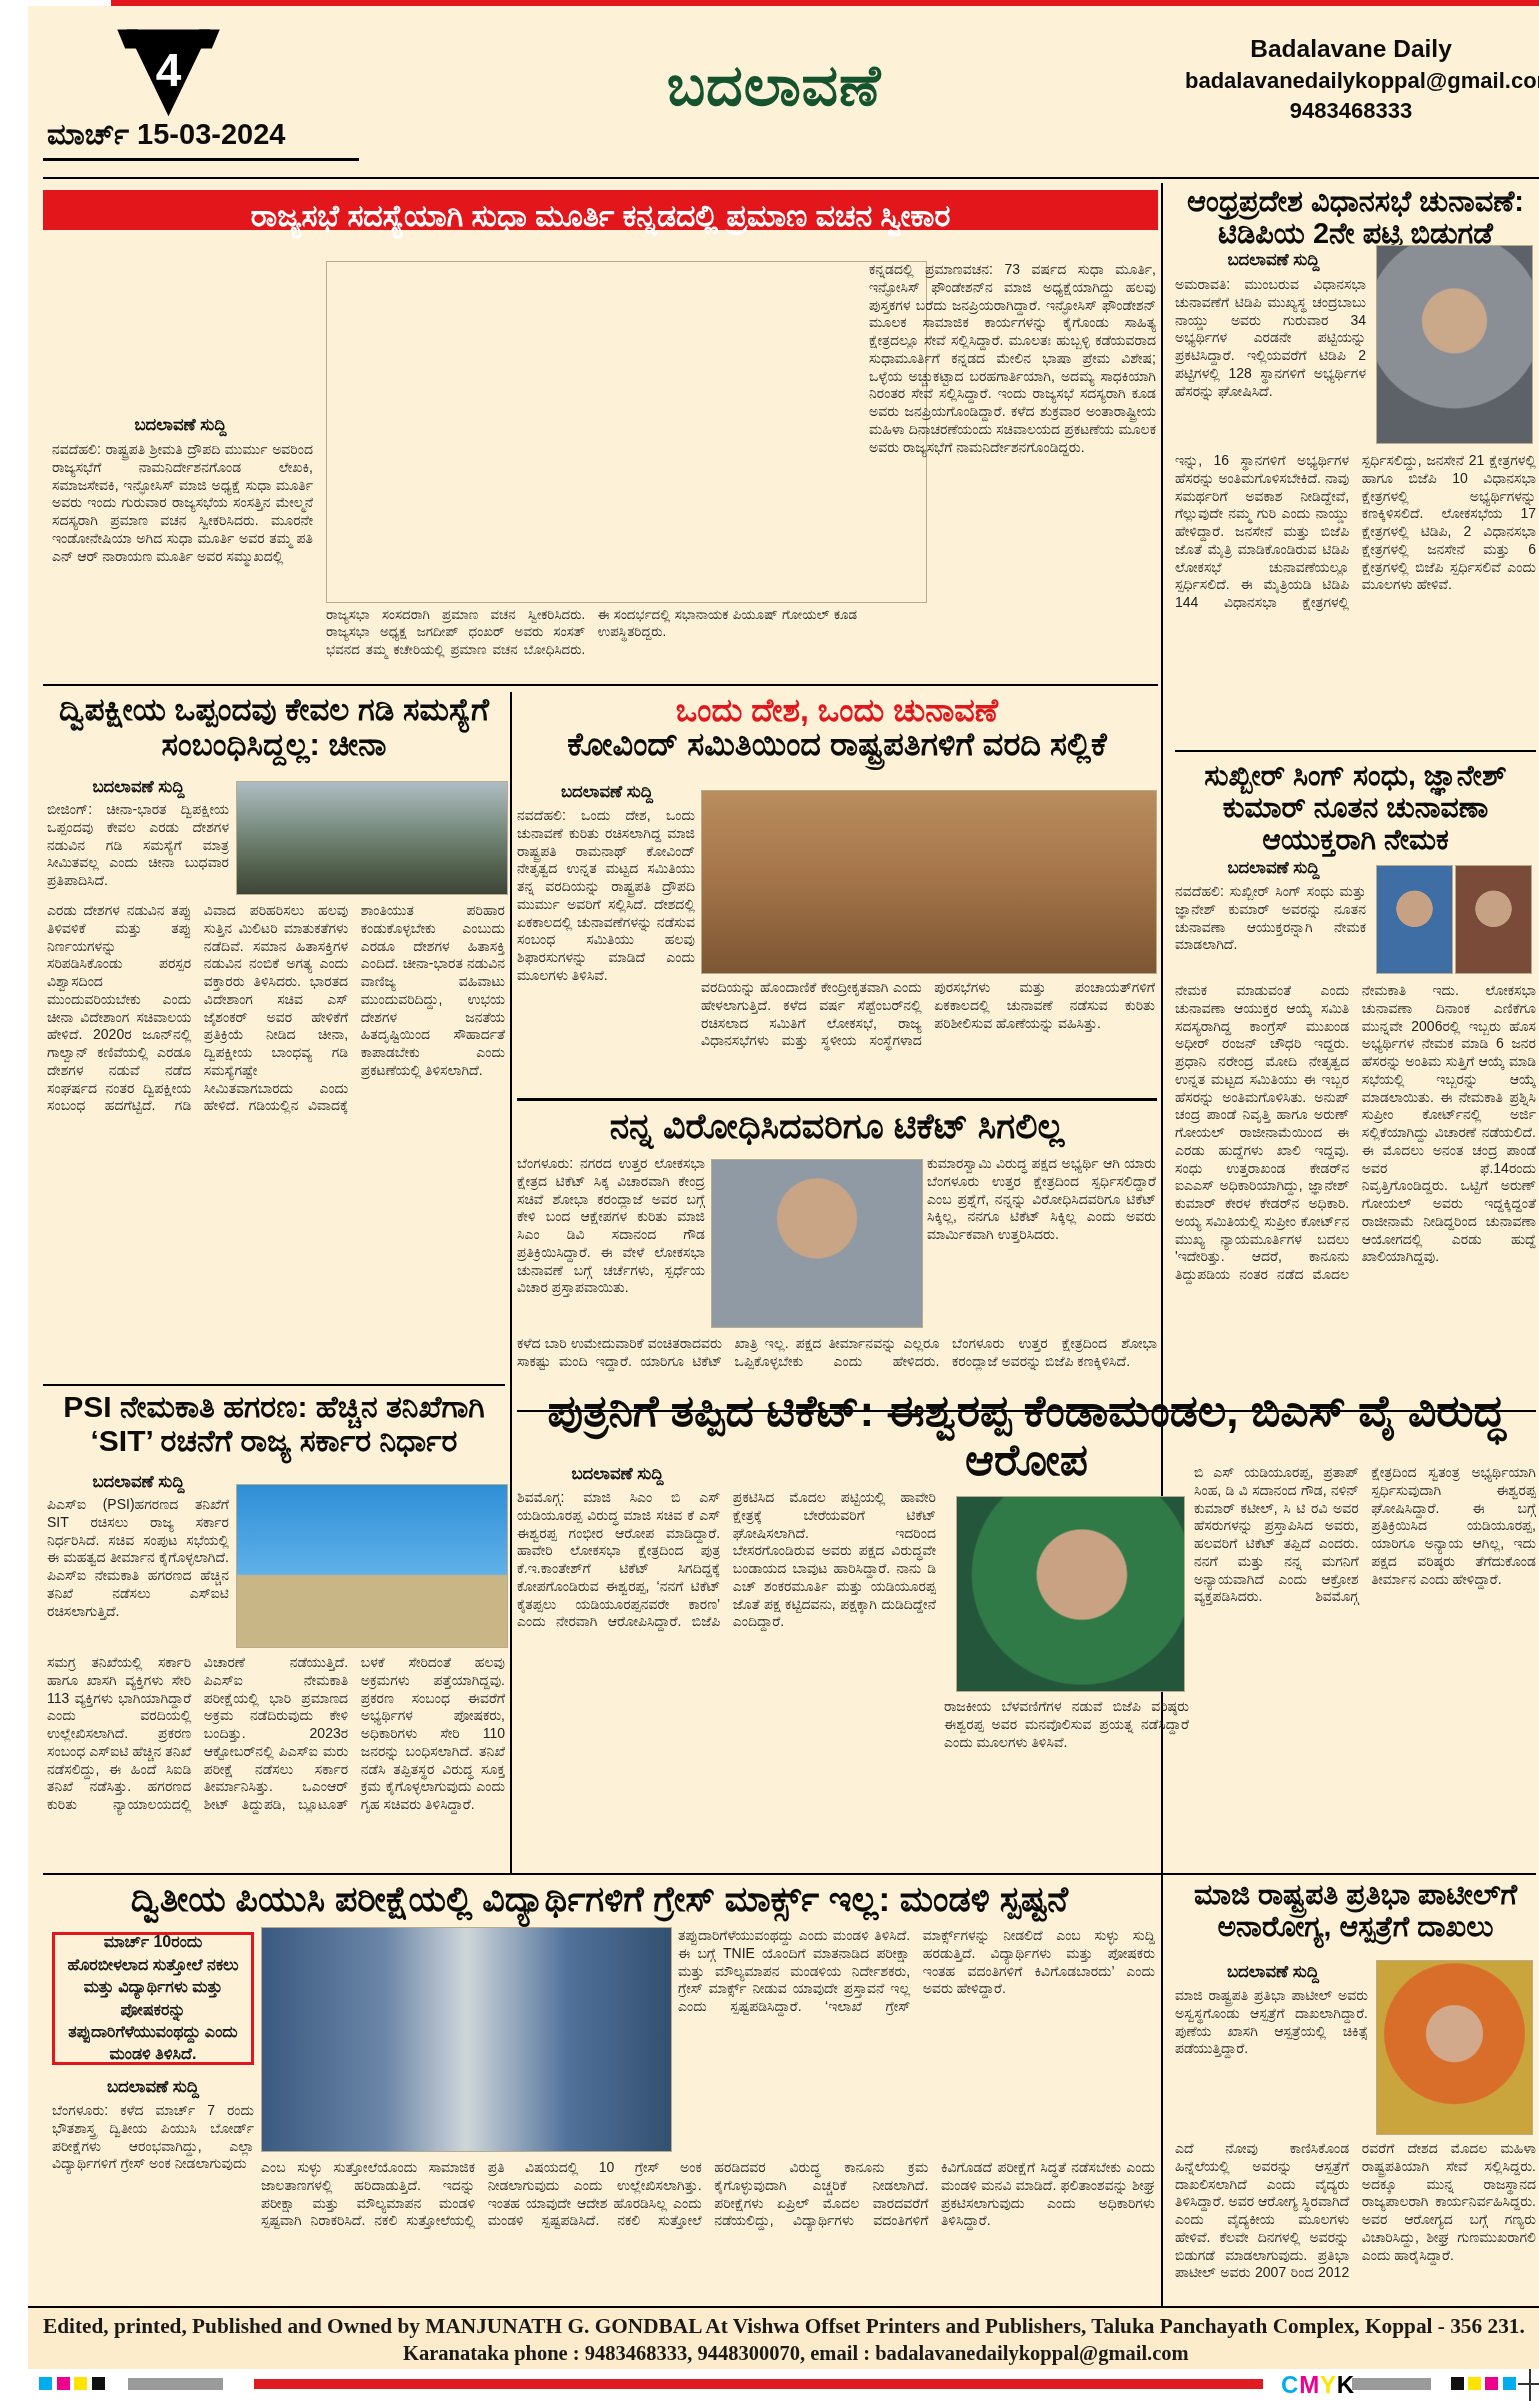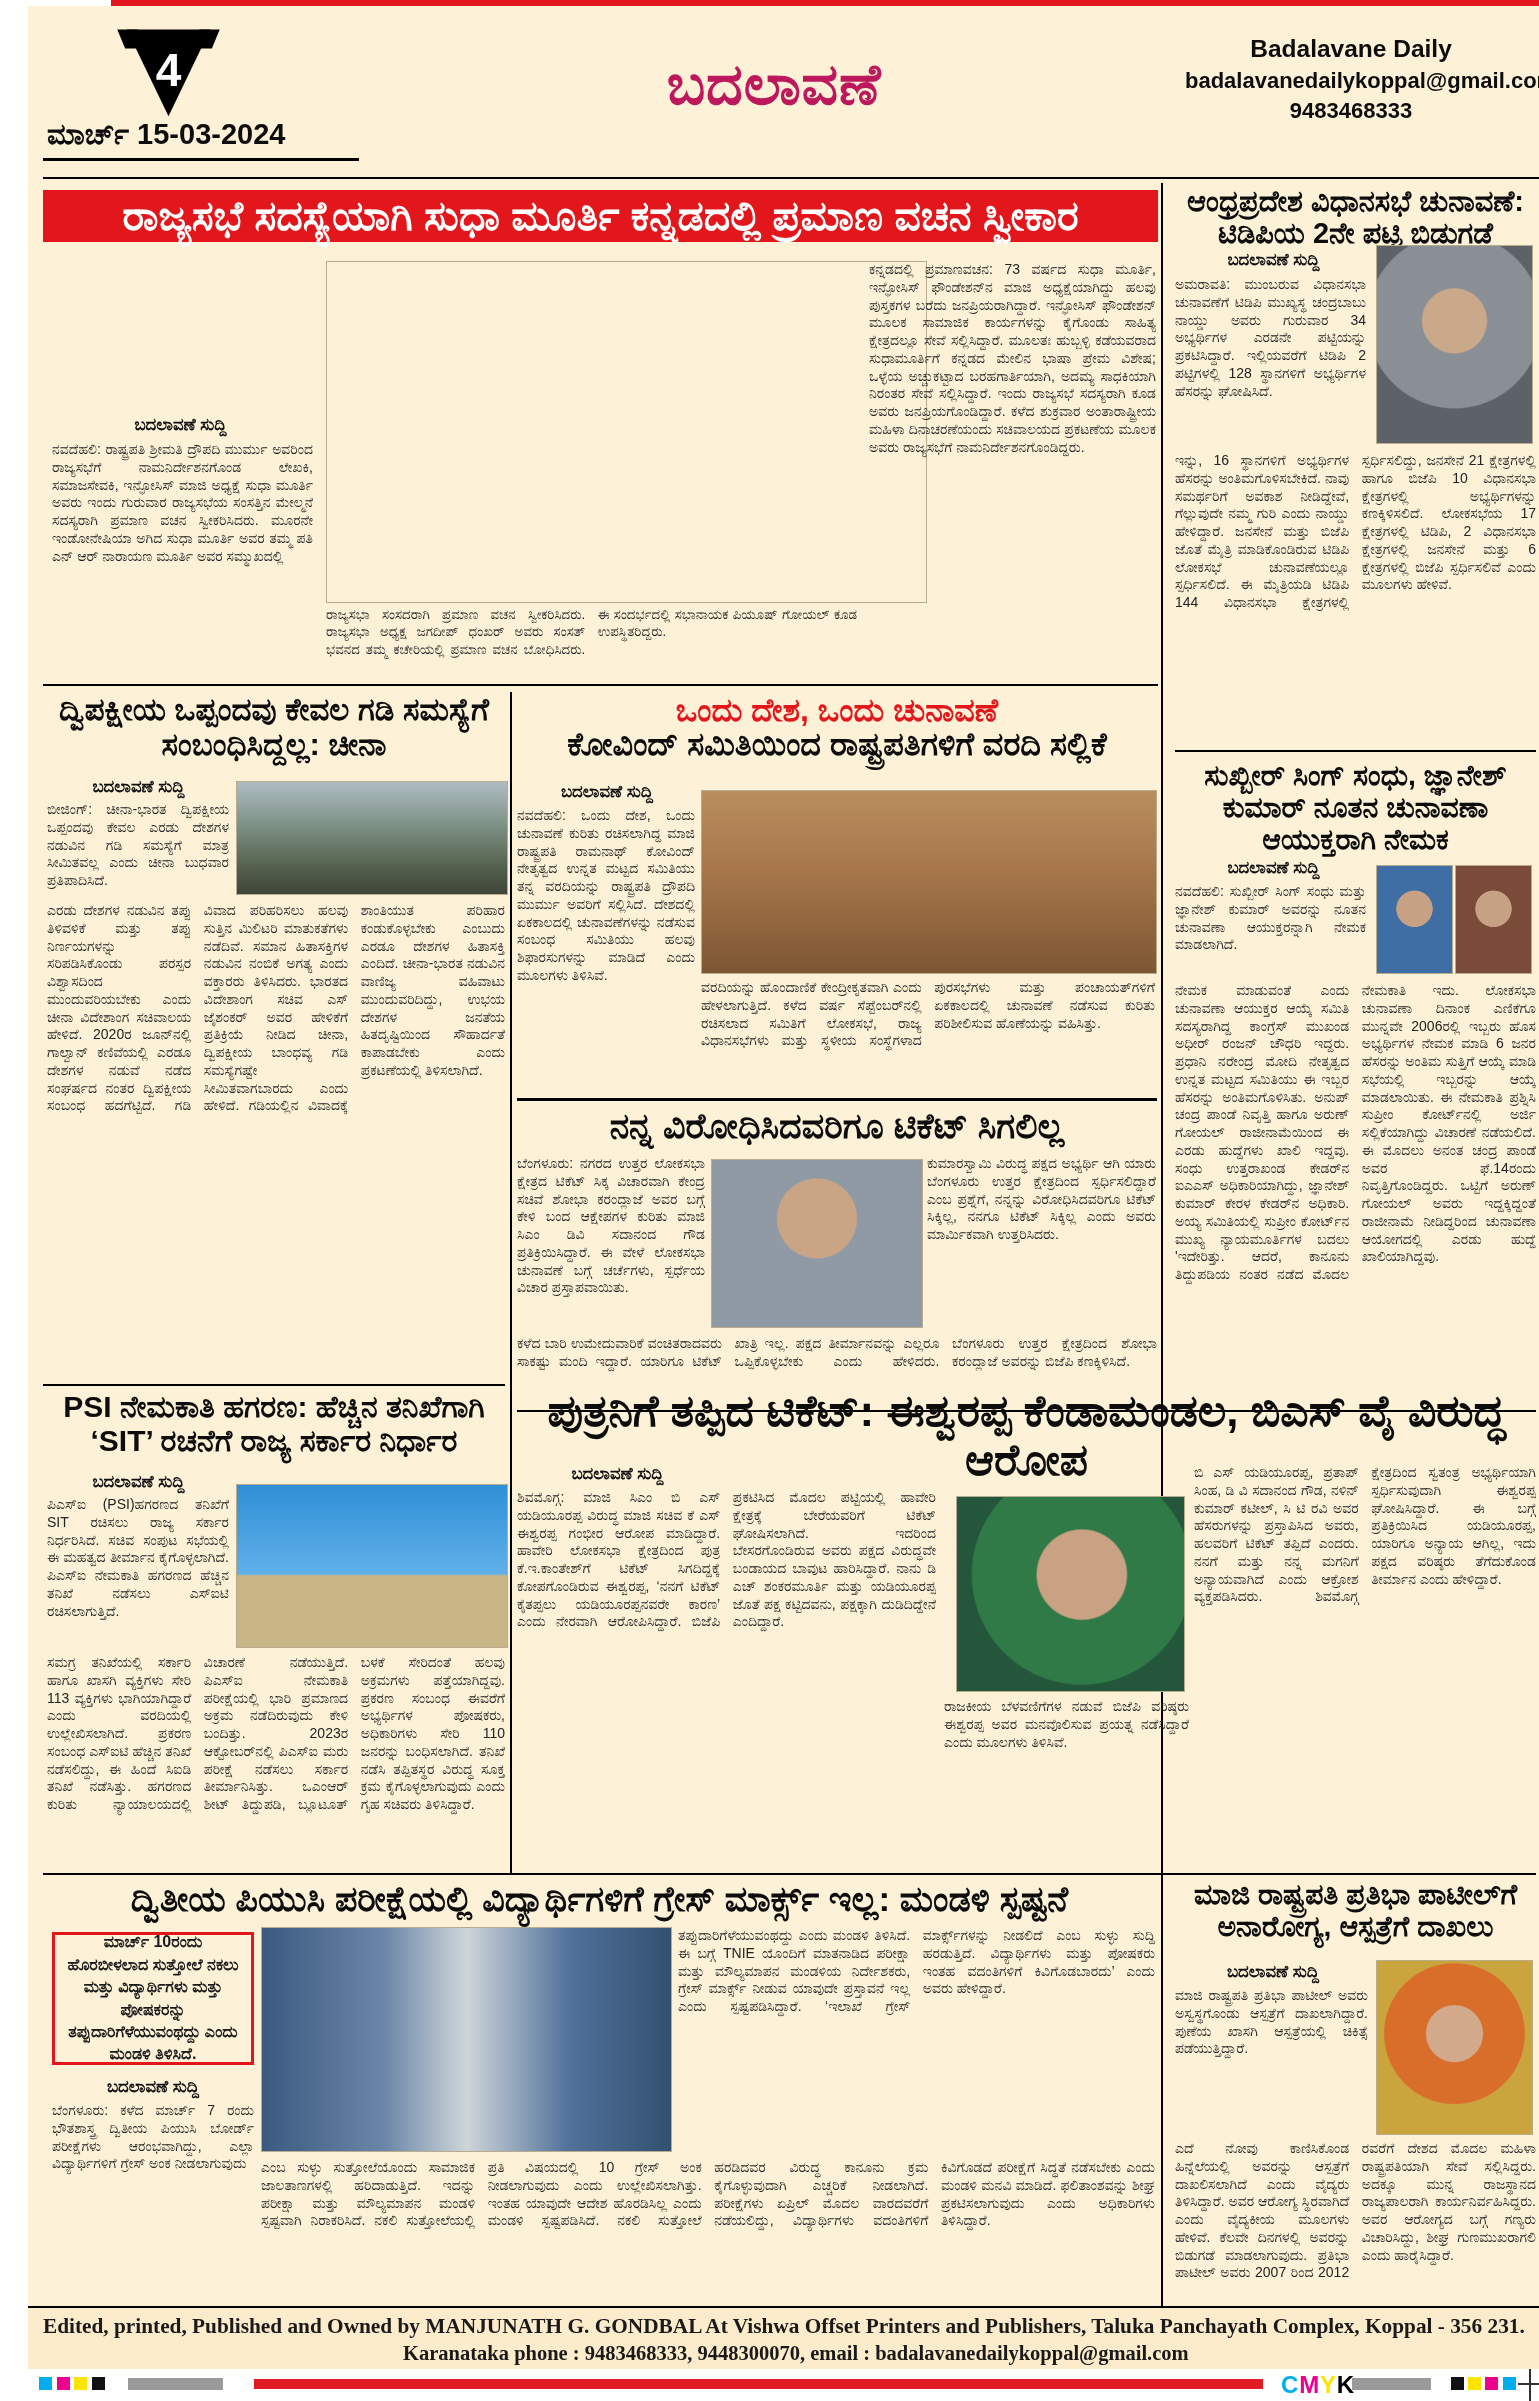--- a/index.html
+++ b/index.html
@@ -16,27 +16,27 @@
   .cols3{column-count:3;column-gap:12.6px;}
   .cols4{column-count:4;column-gap:12.6px;}
   .photo{position:absolute;overflow:hidden;border:0.8px solid #b9ab8d;}
   .caption{font-size:13.4px;line-height:1.3;color:#222;text-align:justify;overflow:hidden;}
   
   .pageno-wrap{position:absolute;left:117px;top:28.4px;width:103px;height:93px;}
   .pageno{position:absolute;left:27px;top:14.2px;width:49px;text-align:center;
           color:#fff;font-size:46px;font-weight:bold;}
   .date{position:absolute;left:47px;top:118px;width:332px;font-size:29px;font-weight:bold;color:#0d0d0d;}
   .masthead{position:absolute;left:553px;top:52px;width:442px;text-align:center;
-            font-size:57px;font-weight:800;color:#be185d;letter-spacing:0.8px;font-family:Liberation Serif, serif;}
+            font-size:57px;font-weight:800;color:#14532d;letter-spacing:0.8px;}
   .contact{position:absolute;left:1185px;top:35px;width:332px;text-align:center;color:#0d0d0d;}
   .contact .l1{font-size:24.5px;font-weight:bold;}
   .contact .l2{font-size:22px;font-weight:bold;margin-top:4.7px;}
   .contact .l3{font-size:22px;font-weight:bold;margin-top:4.7px;}
-  .banner{position:absolute;left:43px;top:190px;width:1115px;height:52px;background:#e3171b;
-          color:#fff;font-weight:bold;font-size:41px;text-align:center;line-height:52px;}
+  .banner{position:absolute;left:43px;top:190px;width:1115px;height:40px;background:#e3171b;
+          color:#fff;font-weight:bold;font-size:30px;text-align:center;line-height:52px;}
   .infobox-blue{position:absolute;left:52px;top:262px;width:257px;height:142px;background:#fff;
           border:4px solid #0d87c9;display:flex;align-items:center;justify-content:center;
           font-size:18px;font-weight:bold;text-align:center;line-height:1.45;padding:6.3px;box-sizing:border-box;}
   .infobox-red{position:absolute;left:52px;top:1932px;width:202px;height:133px;background:#fdf2d8;
           border:3.2px solid #e3171b;display:flex;align-items:center;justify-content:center;
           font-size:16px;font-weight:bold;text-align:center;line-height:1.4;padding:6.3px;box-sizing:border-box;}
   .kicker{position:absolute;left:517px;top:692px;width:640px;text-align:center;
           font-size:32px;font-weight:bold;color:#e3171b;}
   
   .ph-lead{background:linear-gradient(180deg,#d8cdb4 0%,#c9b folder 0%),

